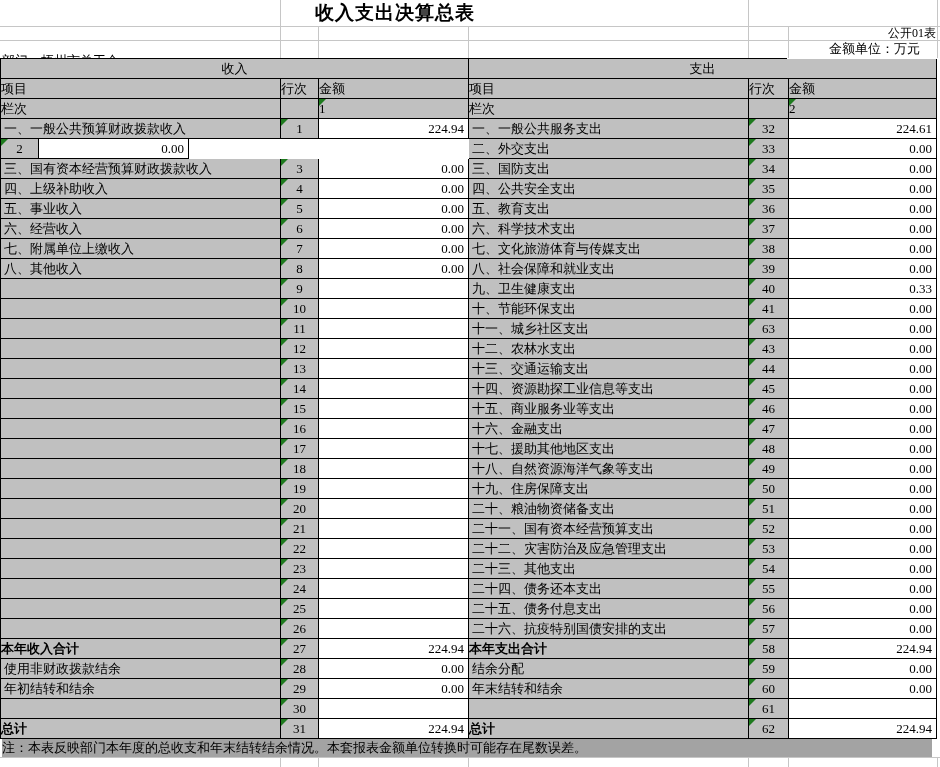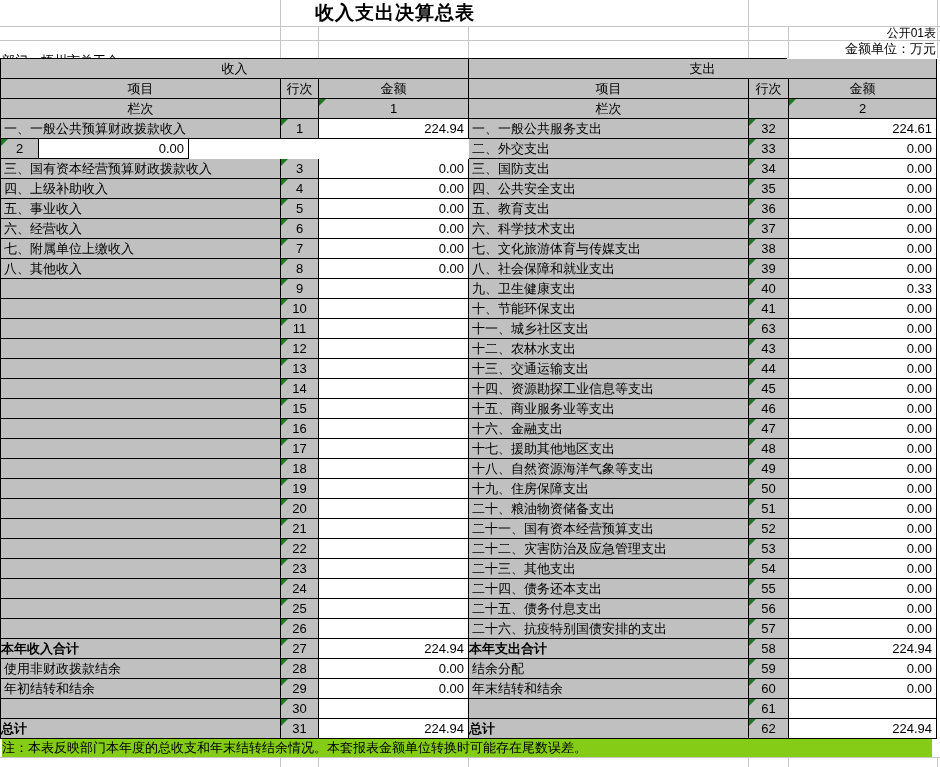--- a/index.html
+++ b/index.html
@@ -2,30 +2,30 @@
 <html><head>
 <meta charset="utf-8">
 <style>
   * { margin:0; padding:0; box-sizing:border-box; }
   html,body { background:#fff; }
   body {
     width:940px; height:767px;
     font-family:"Liberation Sans","DejaVu Sans",sans-serif;
     color:#000;
   }
-  .sheet { position:relative; width:940px; height:767px; background:#fff; overflow:hidden; }
+  .sheet { position:relative; width:940px; height:767px; background:#fff; overflow:hidden;font-family:Liberation Serif, serif; }
 
   
   .title {
     position:absolute; left:0; top:0; width:790px; height:26px;
     line-height:26px; text-align:center; font-size:19px; font-weight:bold; letter-spacing:1px;
   }
   .code { position:absolute; right:4px; top:26px; height:14px; line-height:14px; font-size:12px; }
   .dept { position:absolute; left:2px; top:52px; height:32px; line-height:18px; font-size:13px; }
-  .unit { position:absolute; right:4px; top:40px; height:18px; line-height:18px; font-size:13px; }
+  .unit { position:absolute; right:20px; top:40px; height:18px; line-height:18px; font-size:13px; }
 
   
   .gl { position:absolute; background:#c6c6c6; }
 
   
   .tbl {
     position:absolute; left:0; top:58px; width:787px; height:681px;
     display:flex; border-top:1px solid #000; border-left:1px solid #000; background:#fff;
   }
   .half { width:468px; display:flex; flex-direction:column; }
@@ -33,35 +33,35 @@
   .cell {
     position:relative; height:20px; font-size:13px; line-height:19px;
     overflow:hidden; white-space:nowrap;
     border-right:1px solid #000; border-bottom:1px solid #000;
     background:#c0c0c0;
   }
   .sec   { width:468px; text-align:center; }
   .item  { width:280px; padding-left:3px; }
   .line  { width:38px; text-align:center; }
   .amount{ width:150px; text-align:right; padding-right:4px; }
-  .hd    { text-align:center; padding:0; }
+  .hd    { text-align:left; padding:0; }
   .rhalf .line   { width:40px; }
   .rhalf .amount { width:148px; }
   .trow .amount  { background:#fff; }
   .total { text-align:left; font-weight:bold; padding-left:0; }
   .tri {
     position:absolute; left:0; top:0; width:0; height:0;
     border-style:solid; border-width:7px 7px 0 0;
     border-color:#1e7a1e transparent transparent transparent;
   }
 
   
   .noterow {
     position:absolute; left:2px; top:739px; width:930px; height:18px;
-    line-height:18px; font-size:13px; background:#84cc16;
+    line-height:18px; font-size:13px; background:#a3a3a3;
   }
 </style>
 </head>
 <body>
 
 <div class="sheet">
 
   <div class="title">收入支出决算总表</div>
   <div class="code">公开01表</div>
   <div class="dept">部门：梧州市总工会</div>

